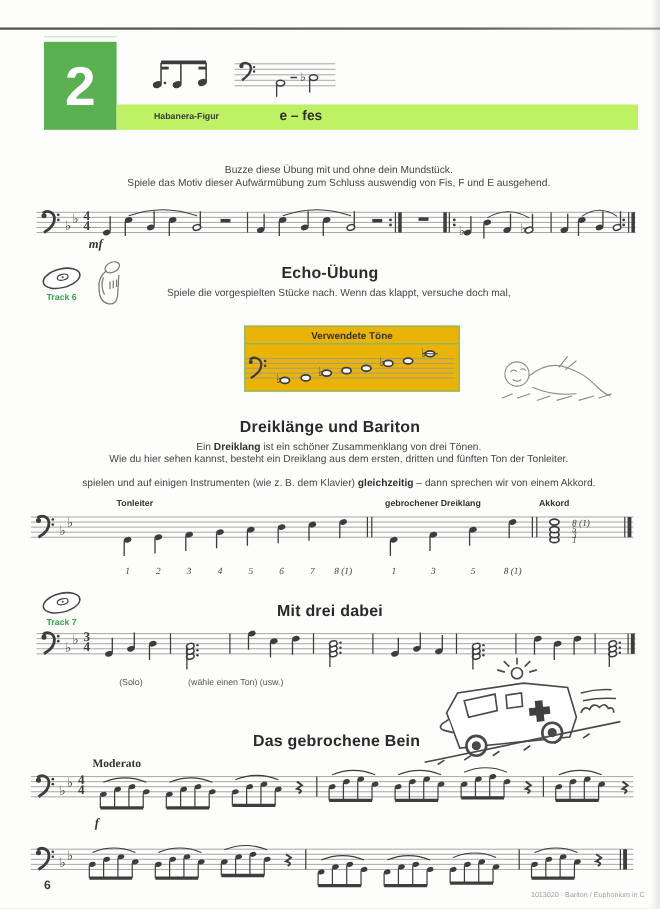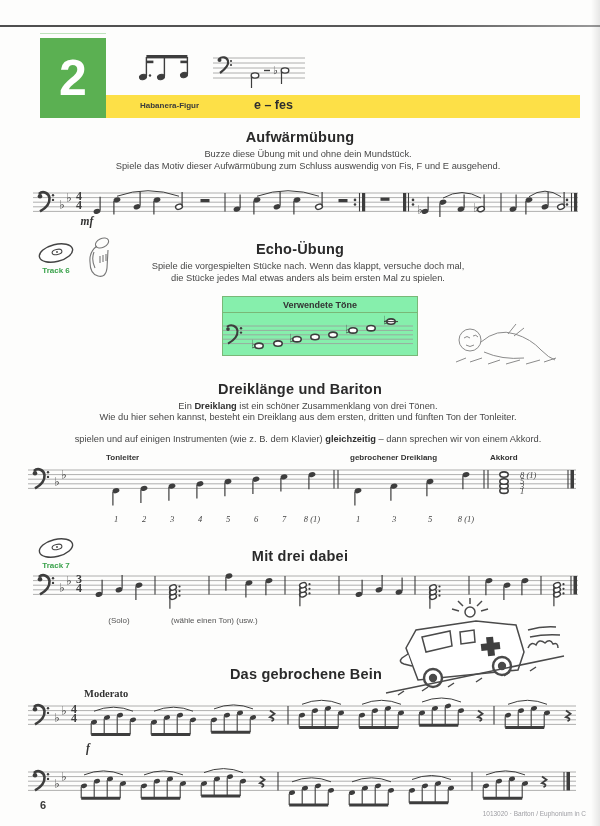--- a/index.html
+++ b/index.html
@@ -14,39 +14,39 @@
   .greentick{position:absolute;left:40px;top:33px;width:66px;height:1px;background:#bfe3bd;}
   .edge-shadow{position:absolute;right:0;top:0;width:9px;height:100%;
                background:linear-gradient(to right,rgba(0,0,0,0),rgba(0,0,0,0.09));}
   .unitbox{position:absolute;left:40px;top:38px;width:66px;height:80px;
            display:flex;align-items:center;justify-content:center;}
   .unitnum{color:#fff;font-size:50px;font-weight:bold;font-family:"Liberation Sans",sans-serif;}
   .banner{position:absolute;left:106px;top:95px;width:474px;height:23px;}
   .fig{position:absolute;left:34px;top:6px;font-size:8px;font-weight:bold;color:#3b3b3b;}
   .ival{position:absolute;left:148px;top:3px;font-size:12.5px;font-weight:bold;color:#2e2e2e;}
   .trk{position:absolute;font-size:8px;font-weight:bold;text-align:center;width:46px;}
-  .tonesbox{position:absolute;left:222px;top:296px;width:194px;border:1.4px solid #79b877;background:#86efac;}
+  .tonesbox{position:absolute;left:222px;top:296px;width:194px;border:1.4px solid #79b877;background:#eab308;}
   .tonestitle{font-size:9px;font-weight:bold;text-align:center;padding:3px 0 2px 0;
               border-bottom:1.4px solid #79b877;color:#333;}
   .pagenum{position:absolute;left:40px;top:799px;font-size:11px;font-weight:bold;color:#3a3a3a;}
   .footer{position:absolute;right:14px;top:810px;font-size:6.5px;color:#9d9da2;}
   b{color:#2f2f2f;}
   svg{display:block;}
 </style>
 </head>
 <body>
 
 <div class="page">
   <div class="scanline"></div>
   <div class="greentick"></div>
 
   <div class="unitbox" style="background: rgb(91, 176, 82);">
     <span class="unitnum">2</span>
   </div>
-  <div class="banner" style="background: #fde047;">
+  <div class="banner" style="background: #bef264;">
     <span class="fig">Habanera-Figur</span>
     <span class="ival">e – fes</span>
   </div>
 
   <svg class="abs" style="left:134px;top:48px" width="64" height="40" viewBox="0 0 64 40">
     <g stroke="#3d3d3d" fill="#3d3d3d">
       <ellipse cx="9" cy="29" rx="3.6" ry="2.6" transform="rotate(-18 9 29)"></ellipse>
       <ellipse cx="27" cy="29" rx="3.6" ry="2.6" transform="rotate(-18 27 29)"></ellipse>
       <ellipse cx="50" cy="27" rx="3.6" ry="2.6" transform="rotate(-18 50 27)"></ellipse>
       <line x1="12.4" y1="28" x2="12.4" y2="9" stroke-width="1.4"></line>
@@ -72,21 +72,20 @@
     <circle cx="18" cy="11" r="1.1" fill="#3d3d3d"></circle>
       <circle cx="18" cy="15" r="1.1" fill="#3d3d3d"></circle>
     <ellipse cx="42" cy="25.5" rx="3.8" ry="2.6" fill="#fff" stroke="#3d3d3d" stroke-width="1.4"></ellipse>
     <line x1="38.5" y1="26" x2="38.5" y2="38" stroke="#3d3d3d" stroke-width="1.2"></line>
     <line x1="51" y1="20.5" x2="57" y2="20.5" stroke="#3d3d3d" stroke-width="1.4"></line>
     <text x="60" y="24" font-size="11" fill="#3d3d3d" font-family="DejaVu Sans, sans-serif">♭</text>
     <ellipse cx="72" cy="20.5" rx="3.8" ry="2.6" fill="#fff" stroke="#3d3d3d" stroke-width="1.4"></ellipse>
     <line x1="68.5" y1="21" x2="68.5" y2="34" stroke="#3d3d3d" stroke-width="1.2"></line>
   </svg>
 
-  <div class="ctr h1" style="top:129px">Aufwärmübung</div>
   <div class="ctr bodytxt" style="top:149px">Buzze diese Übung mit und ohne dein Mundstück.</div>
   <div class="ctr bodytxt" style="top:161px">Spiele das Motiv dieser Aufwärmübung zum Schluss auswendig von Fis, F und E ausgehend.</div>
   <svg class="abs" style="left:33px;top:177px" viewBox="0 0 545 62" width="545" height="62">
       <line x1="0" y1="16" x2="545" y2="16" stroke="#9a9a9a" stroke-width="0.8"></line>
       <line x1="0" y1="20.6" x2="545" y2="20.6" stroke="#9a9a9a" stroke-width="0.8"></line>
       <line x1="0" y1="25.2" x2="545" y2="25.2" stroke="#9a9a9a" stroke-width="0.8"></line>
       <line x1="0" y1="29.799999999999997" x2="545" y2="29.799999999999997" stroke="#9a9a9a" stroke-width="0.8"></line>
       <line x1="0" y1="34.4" x2="545" y2="34.4" stroke="#9a9a9a" stroke-width="0.8"></line>
       <path d="M6,16.92 C10,13.24 16,16 16.5,21.06 C17,27.5 11,32.099999999999994 7,34.4" fill="none" stroke="#3d3d3d" stroke-width="2.6"></path>
       <circle cx="7" cy="19.22" r="2.3" fill="#3d3d3d"></circle>
@@ -169,21 +168,20 @@
       <ellipse cx="20" cy="7" rx="7" ry="4.5" transform="rotate(-25 20 7)"></ellipse>
       <path d="M15,10 q-8,6 -7,16 q0,12 8,14 q8,2 9,-8 l1,-18"></path>
       <path d="M12,16 q-3,8 1,16"></path>
       <line x1="18" y1="20" x2="18" y2="27"></line>
         <line x1="21" y1="19" x2="21" y2="26"></line>
         <line x1="24" y1="18" x2="24" y2="25"></line>
     </g>
   </svg>
   <div class="ctr h1" style="top:241px">Echo-Übung</div>
   <div class="ctr bodytxt" style="top:261px">Spiele die vorgespielten Stücke nach. Wenn das klappt, versuche doch mal,</div>
-  <div class="ctr bodytxt" style="top:273px">die Stücke jedes Mal etwas anders als beim ersten Mal zu spielen.</div>
 
   <div class="tonesbox">
     <div class="tonestitle">Verwendete Töne</div>
     <svg style="margin:1px 0" viewBox="0 0 190 40" width="190" height="40">
         <line x1="0" y1="12" x2="190" y2="12" stroke="#9a9a9a" stroke-width="0.8"></line>
         <line x1="0" y1="16.4" x2="190" y2="16.4" stroke="#9a9a9a" stroke-width="0.8"></line>
         <line x1="0" y1="20.8" x2="190" y2="20.8" stroke="#9a9a9a" stroke-width="0.8"></line>
         <line x1="0" y1="25.200000000000003" x2="190" y2="25.200000000000003" stroke="#9a9a9a" stroke-width="0.8"></line>
         <line x1="0" y1="29.6" x2="190" y2="29.6" stroke="#9a9a9a" stroke-width="0.8"></line>
         <path d="M4,12.88 C8,9.36 14,12 14.5,16.84 C15,23 9,27.400000000000002 5,29.6" fill="none" stroke="#3d3d3d" stroke-width="2.08"></path>

